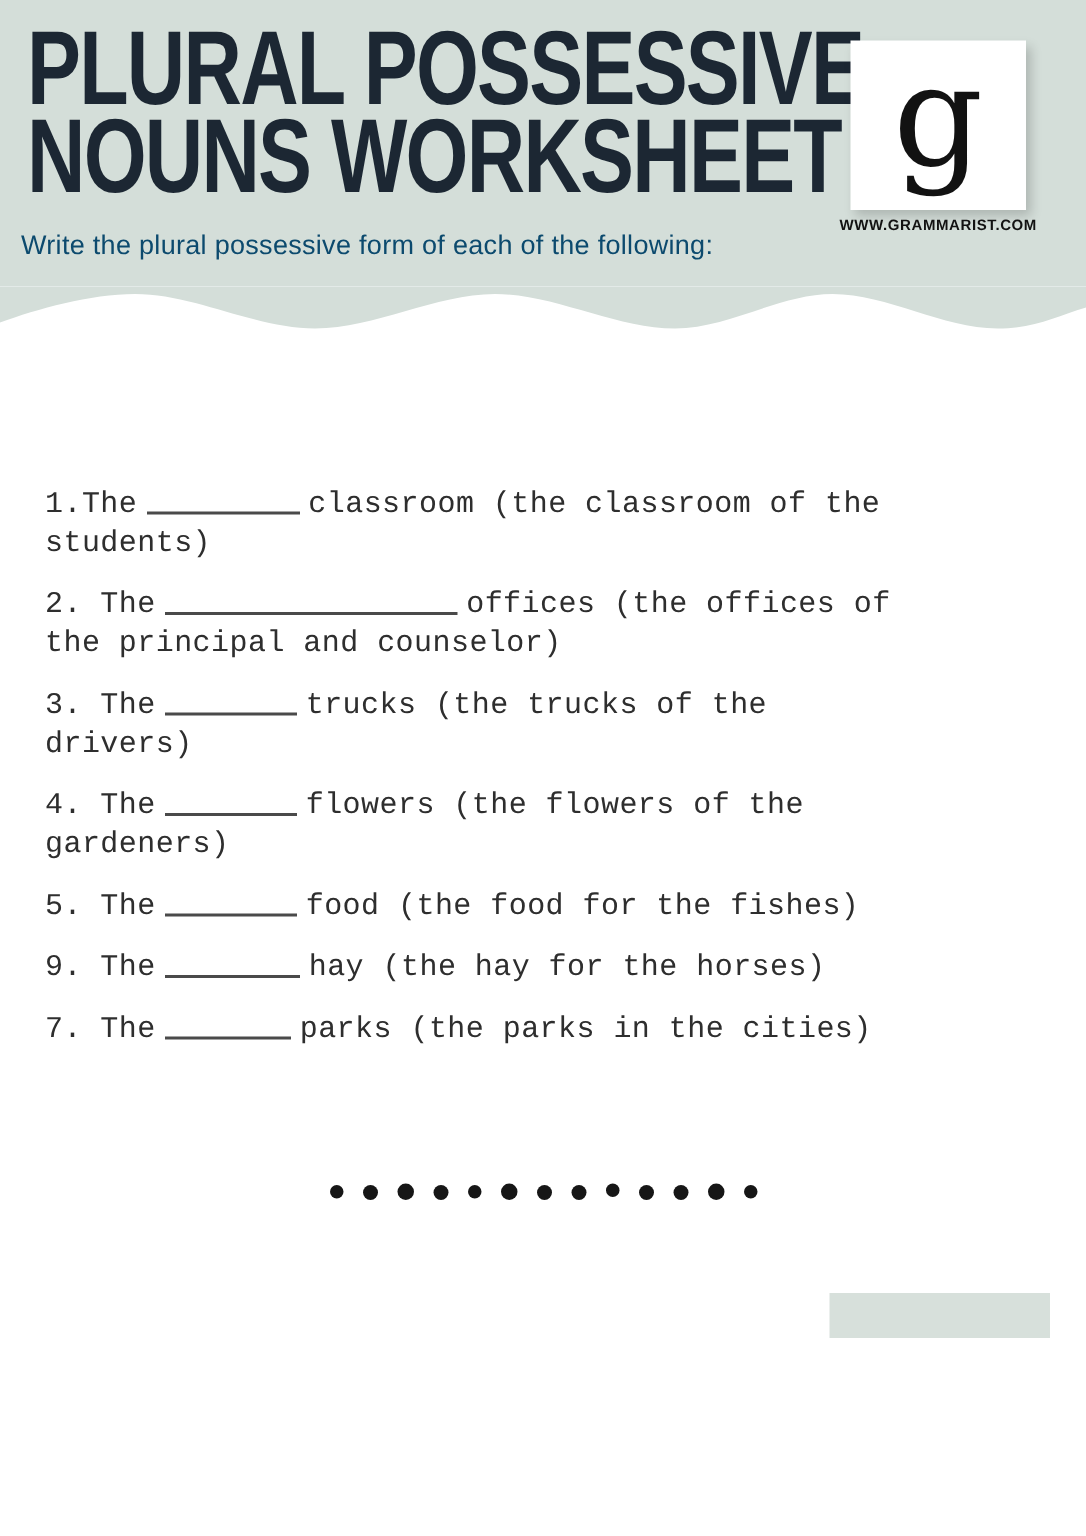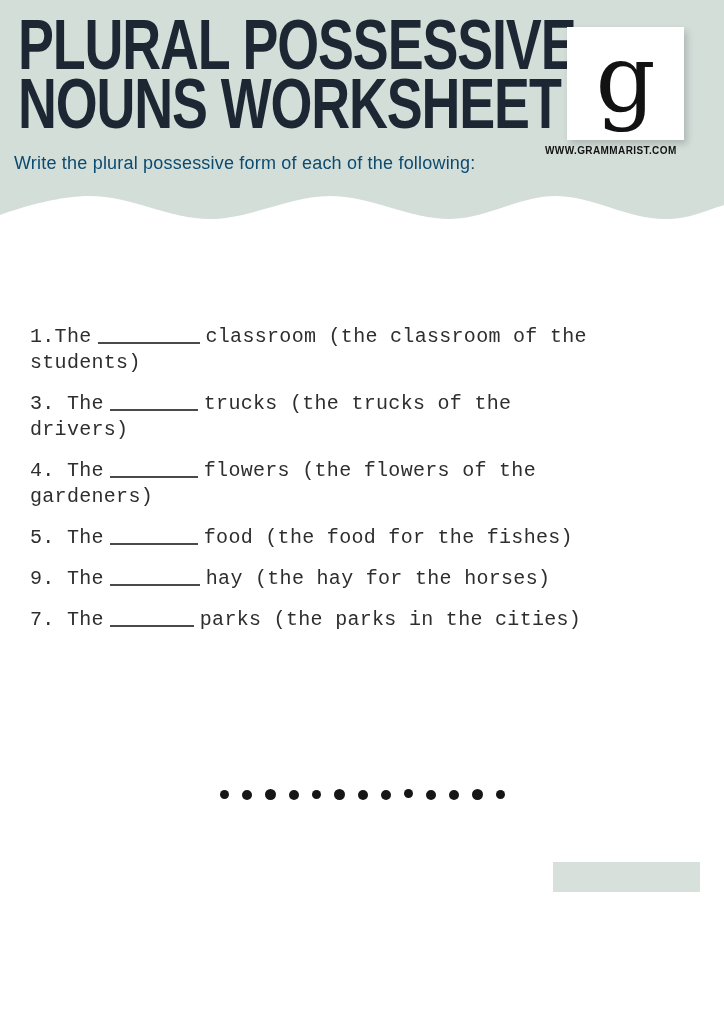--- a/index.html
+++ b/index.html
@@ -11,21 +11,21 @@
   .wave{position:absolute;left:0;top:191px;width:724px;height:34px;display:block;}
   .wave path{fill:var(--sage);}
   .title{position:absolute;left:18px;top:16px;color:var(--navy);font-weight:bold;}
   .title-line{font-size:70px;line-height:59px;letter-spacing:-1.5px;white-space:nowrap;
               transform:scaleX(0.77);transform-origin:left center;}
   .subtitle{position:absolute;left:14px;top:153px;font-size:18px;color:#0c4a6e;letter-spacing:.2px;}
 
   .logo-box{position:absolute;left:567px;top:27px;width:117px;height:113px;background:#fff;
             box-shadow:3px 4px 7px rgba(0,0,0,.18);display:flex;align-items:center;justify-content:center;}
   .logo-g{font-family:"DejaVu Serif",serif;font-size:94px;line-height:1;color:#121212;margin-top:-10px;}
-  .logo-site{position:absolute;left:545px;top:145px;width:161px;text-align:left;
+  .logo-site{position:absolute;left:545px;top:145px;width:161px;text-align:center;
              font-size:10px;font-weight:bold;color:#121212;letter-spacing:.4px;}
 
   
   .example-pill{position:absolute;left:87px;top:250px;background:var(--sage_pill);
                 border-radius:7px;padding:5px 13px;font-size:19px;color:#262626;letter-spacing:.2px;}
 
   
   .questions{position:absolute;left:30px;top:324px;width:580px;}
   .q{font-size:20px;line-height:26px;color:var(--ink);letter-spacing:.3px;margin-bottom:15px;font-family:Liberation Mono, monospace;}
   .blank{display:inline-block;height:15px;border-bottom:2px solid var(--line);
@@ -65,20 +65,23 @@
     <span class="logo-g">g</span>
   </div>
   <div class="logo-site">WWW.GRAMMARIST.COM</div>
 
 
   <div class="questions">
     <div class="q">
       <span>1.The</span><span class="blank" style="width:102px"></span><span>classroom (the classroom of the students)</span>
     </div>
     <div class="q">
+      <span>2. The</span><span class="blank" style="width:195px"></span><span>offices (the offices of the principal and counselor)</span>
+    </div>
+    <div class="q">
       <span>3. The</span><span class="blank" style="width:88px"></span><span>trucks (the trucks of the drivers)</span>
     </div>
     <div class="q">
       <span>4. The</span><span class="blank" style="width:88px"></span><span>flowers (the flowers of the gardeners)</span>
     </div>
     <div class="q">
       <span>5. The</span><span class="blank" style="width:88px"></span><span>food (the food for the fishes)</span>
     </div>
     <div class="q">
       <span>9. The</span><span class="blank" style="width:90px"></span><span>hay (the hay for the horses)</span>

